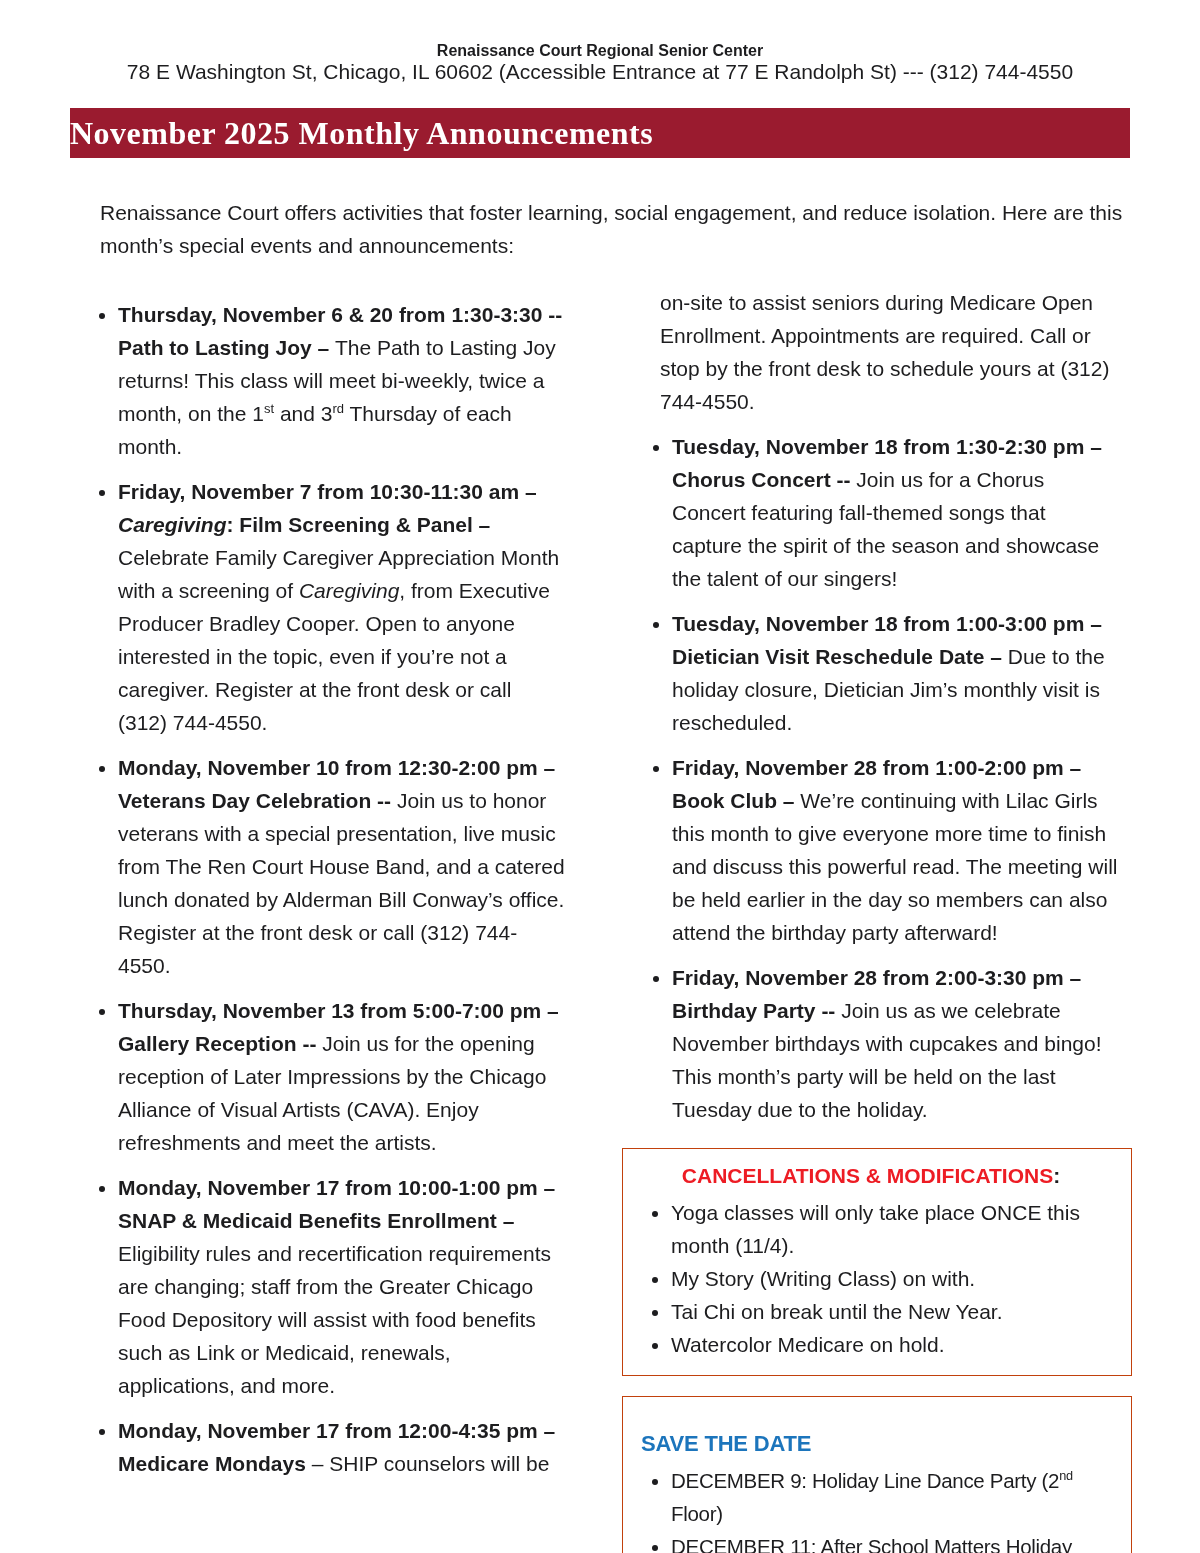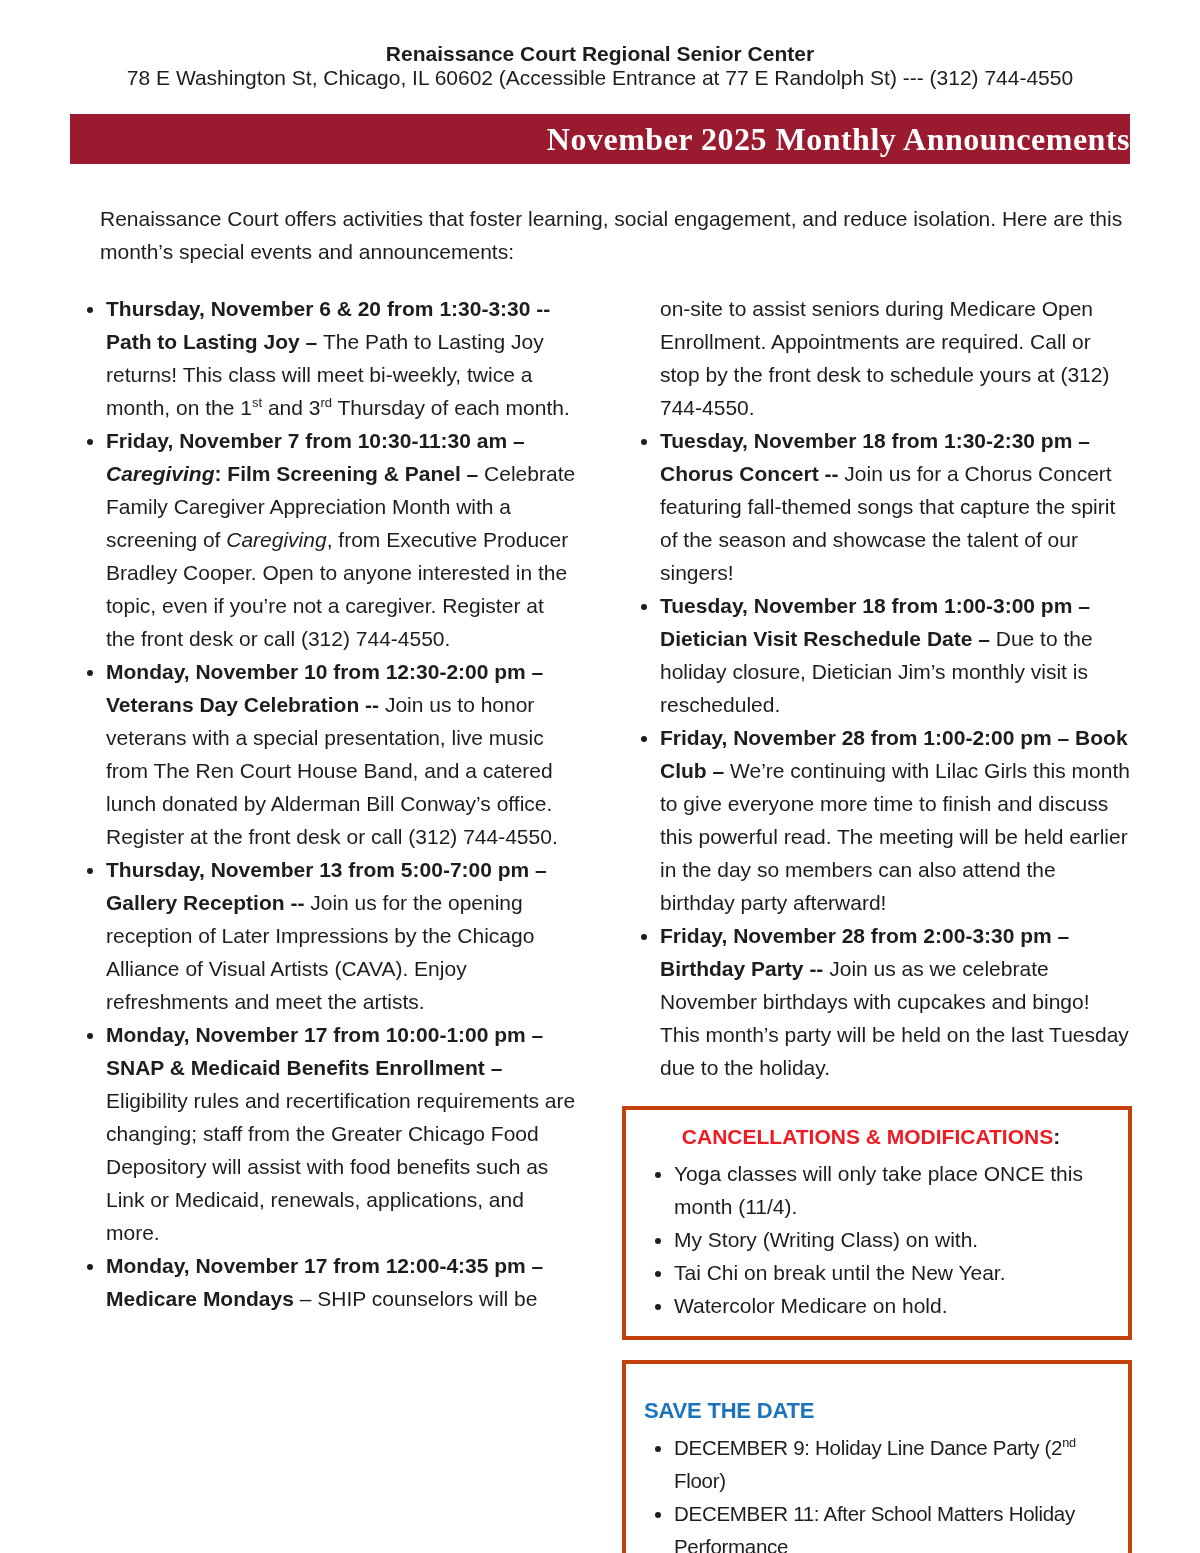--- a/index.html
+++ b/index.html
@@ -2,37 +2,37 @@
 <html><head>
 <meta charset="utf-8">
 <style>
   html,body{margin:0;padding:0;background:#ffffff;}
   .page{
     width:1200px;height:1553px;margin:0 auto;background:#ffffff;
     font-family:"Liberation Sans","DejaVu Sans",sans-serif;
     color:#1d1d1f;box-sizing:border-box;overflow:hidden;position:relative;
   }
   .header{padding-top:42px;text-align:center;}
-  .header .title{font-size:21px;font-weight:700;margin:0;}
+  .header .title{font-size:16px;font-weight:700;margin:0;}
   .header .address{font-size:21px;}
   .banner{
-    margin:24px 70px 0 70px;height:50px;display:flex;align-items:center;justify-content:flex-end;
+    margin:24px 70px 0 70px;height:50px;display:flex;align-items:center;justify-content:flex-start;
     font-family:"Liberation Serif","DejaVu Serif",serif;font-weight:700;font-size:32px;
     color:#ffffff;letter-spacing:0.5px;
   }
   .intro{margin:38px 75px 0 100px;font-size:21px;line-height:33px;}
   .columns{display:flex;gap:44px;margin:24px 68px 0 68px;}
   .col{flex:1;min-width:0;font-size:21px;line-height:33px;}
   ul.events{margin:0;padding-left:38px;}
-  ul.events li{margin:0;padding:0;}
+  ul.events li{margin:12px;padding:0;}
   .b{font-weight:700;}
   .i{font-style:italic;}
   sup{font-size:0.62em;line-height:0;vertical-align:super;}
   .cont{padding-left:38px;}
-  .box{border:4px solid #c2410c;margin-top:22px;padding:10px 16px 14px 4px;}
+  .box{border:1px solid #c2410c;margin-top:22px;padding:10px 16px 14px 4px;}
   .box ul{margin:4px 0 0 0;padding-left:44px;}
   .box ul li{margin:0;}
   .box-title-center{text-align:center;font-weight:700;font-size:21px;}
   .red-title{color:#ED1C24;}
   .black-colon{color:#1d1d1f;}
   .box-title-left{font-weight:700;font-size:22px;color:#1C75BC;padding-left:14px;letter-spacing:-0.2px;margin-top:20px;}
   .std-box{margin-top:20px;}
   .std-box ul{letter-spacing:-0.3px;font-size:20.5px;}
 </style>
 </head>

